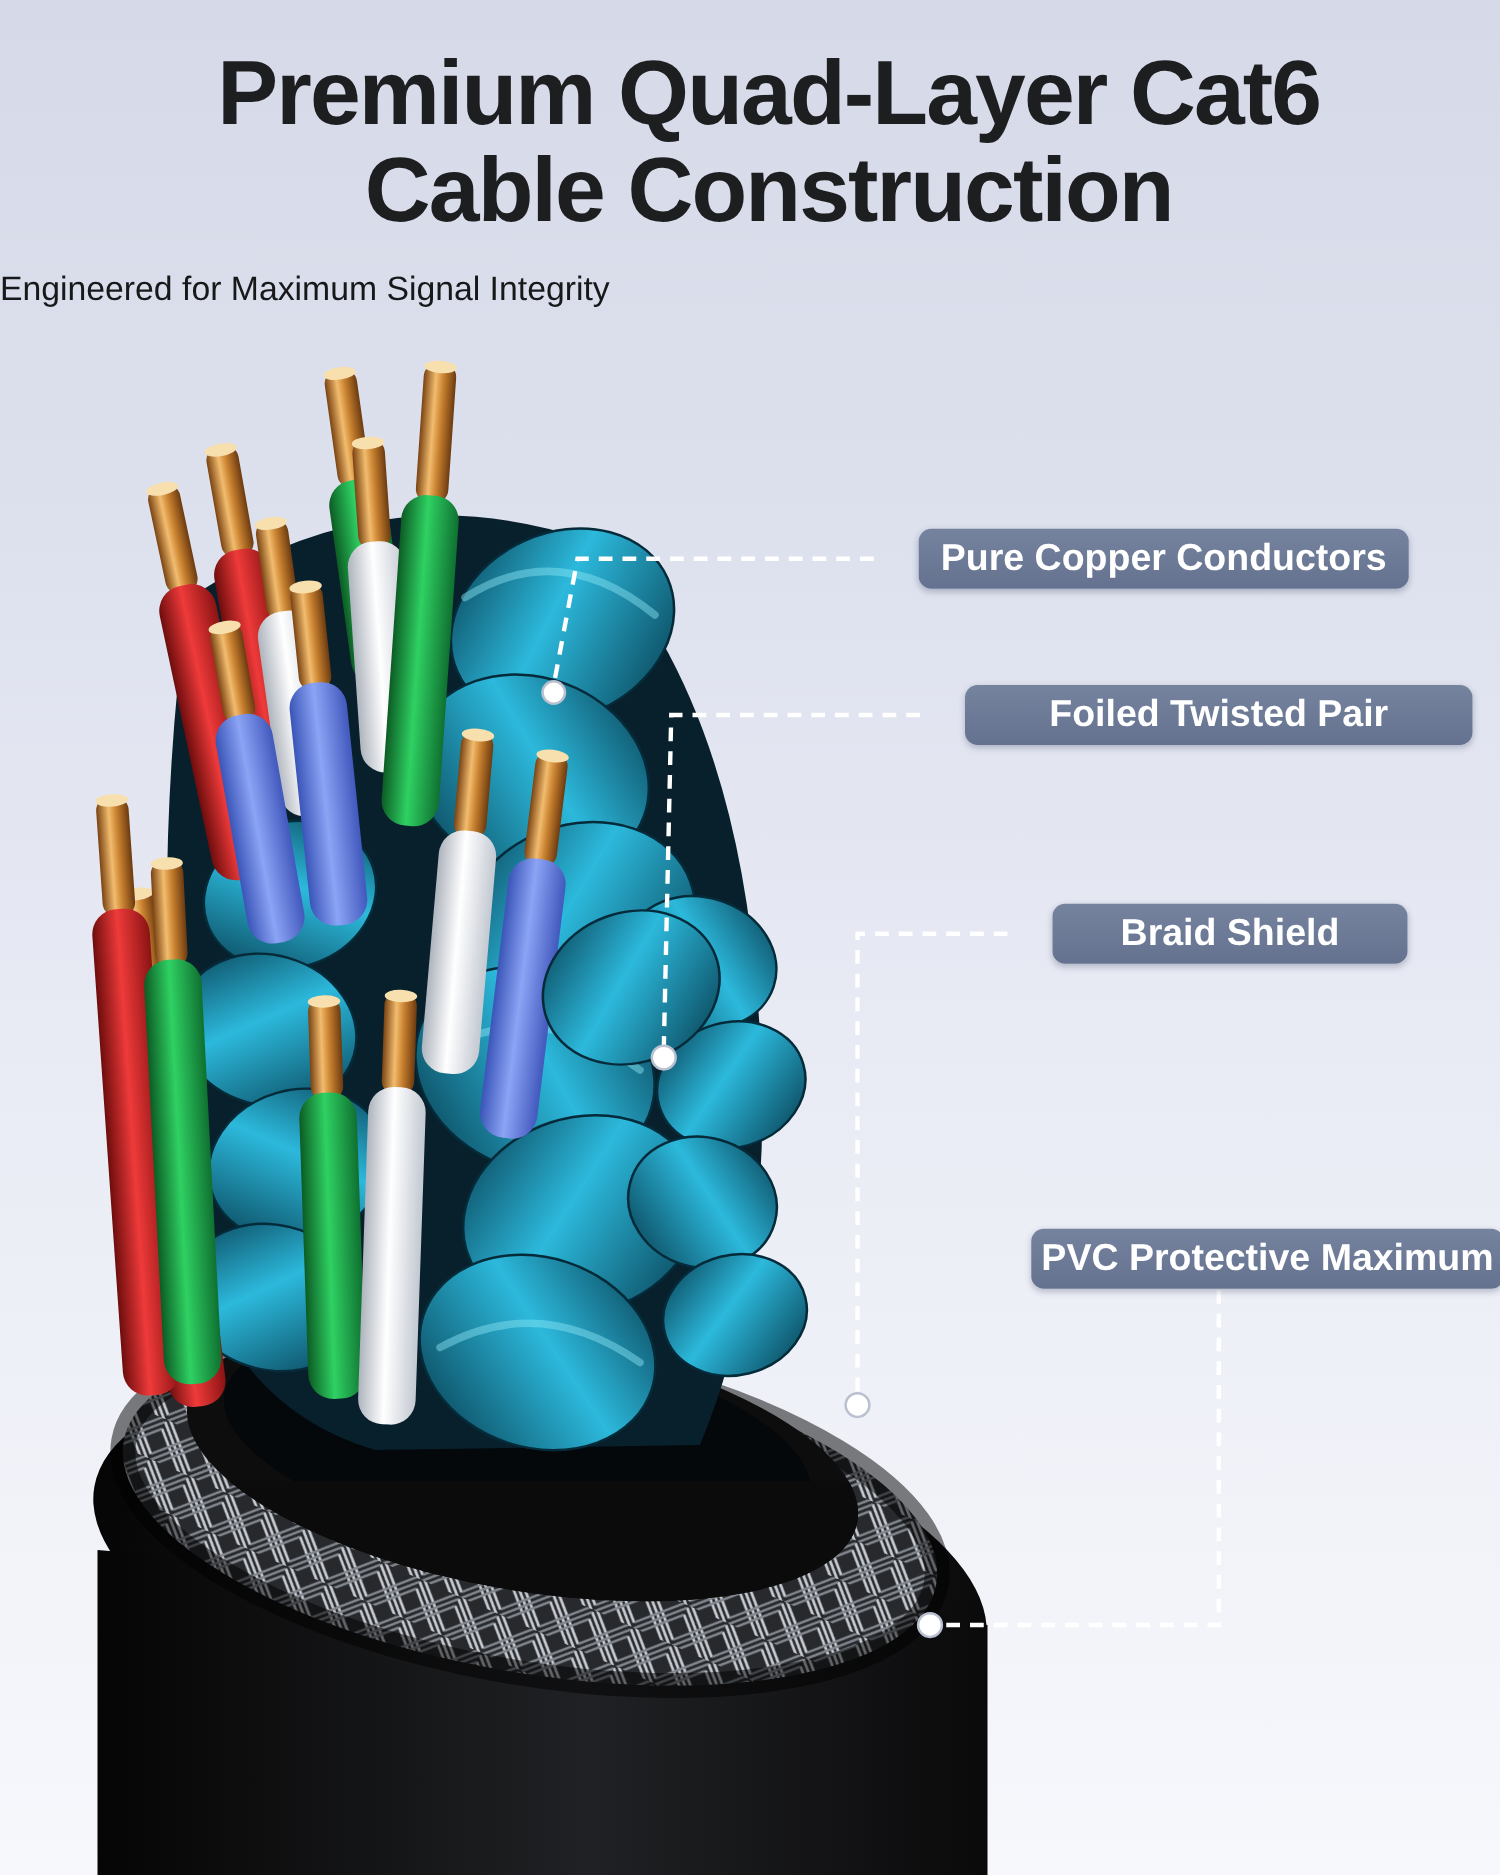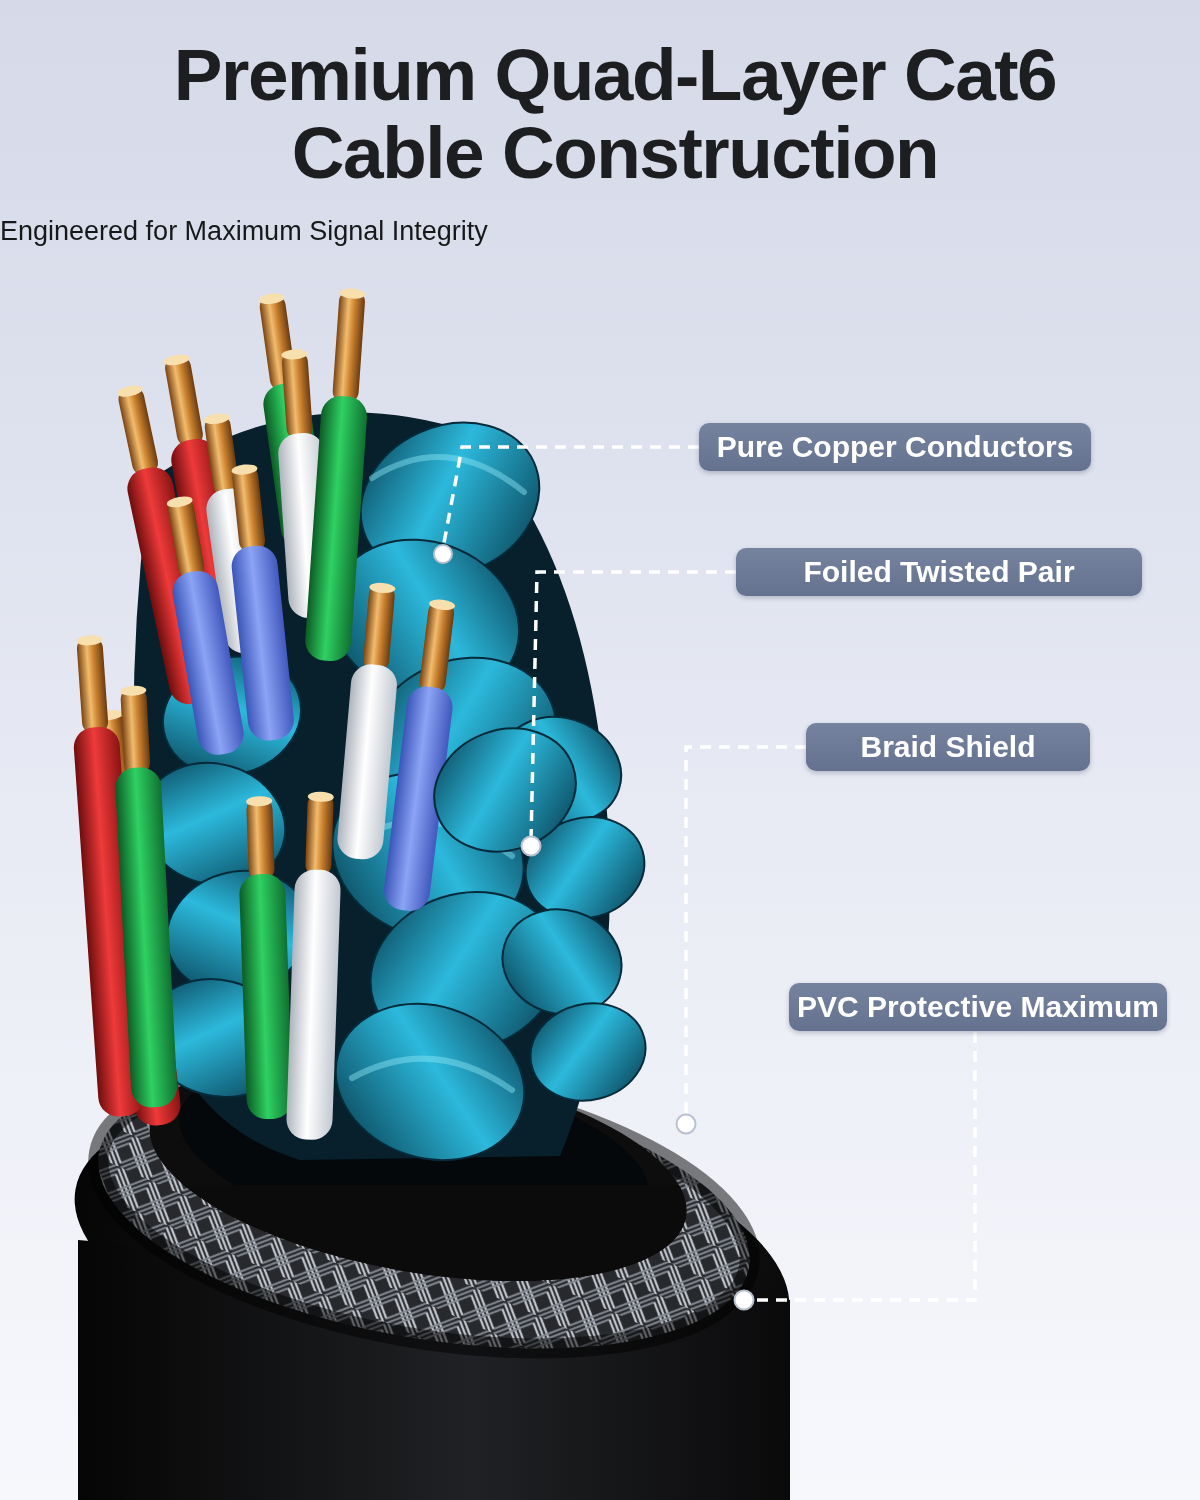--- a/index.html
+++ b/index.html
@@ -21,20 +21,21 @@
     position:absolute;top:216px;left:0;width:100%;
     text-align:left;color:#17181a;font-size:27px;font-weight:normal;
   }
   .callout{
     position:absolute;height:48px;border-radius:10px;
     background:linear-gradient(180deg,#75839f 0%,#64728f 100%);
     box-shadow:0 2px 5px rgba(40,50,80,.28);
     color:#ffffff;font-size:30px;font-weight:bold;
     display:flex;align-items:center;justify-content:center;
     white-space:nowrap;
+    margin-left:36px;
   }
   .callout-copper{left:699px;top:423px;width:392px;}
   .callout-foil{left:736px;top:548px;width:406px;}
   .callout-braid{left:806px;top:723px;width:284px;}
   .callout-pvc{left:789px;top:983px;width:378px;}
 </style>
 </head>
 <body>
 
 <div class="canvas">

